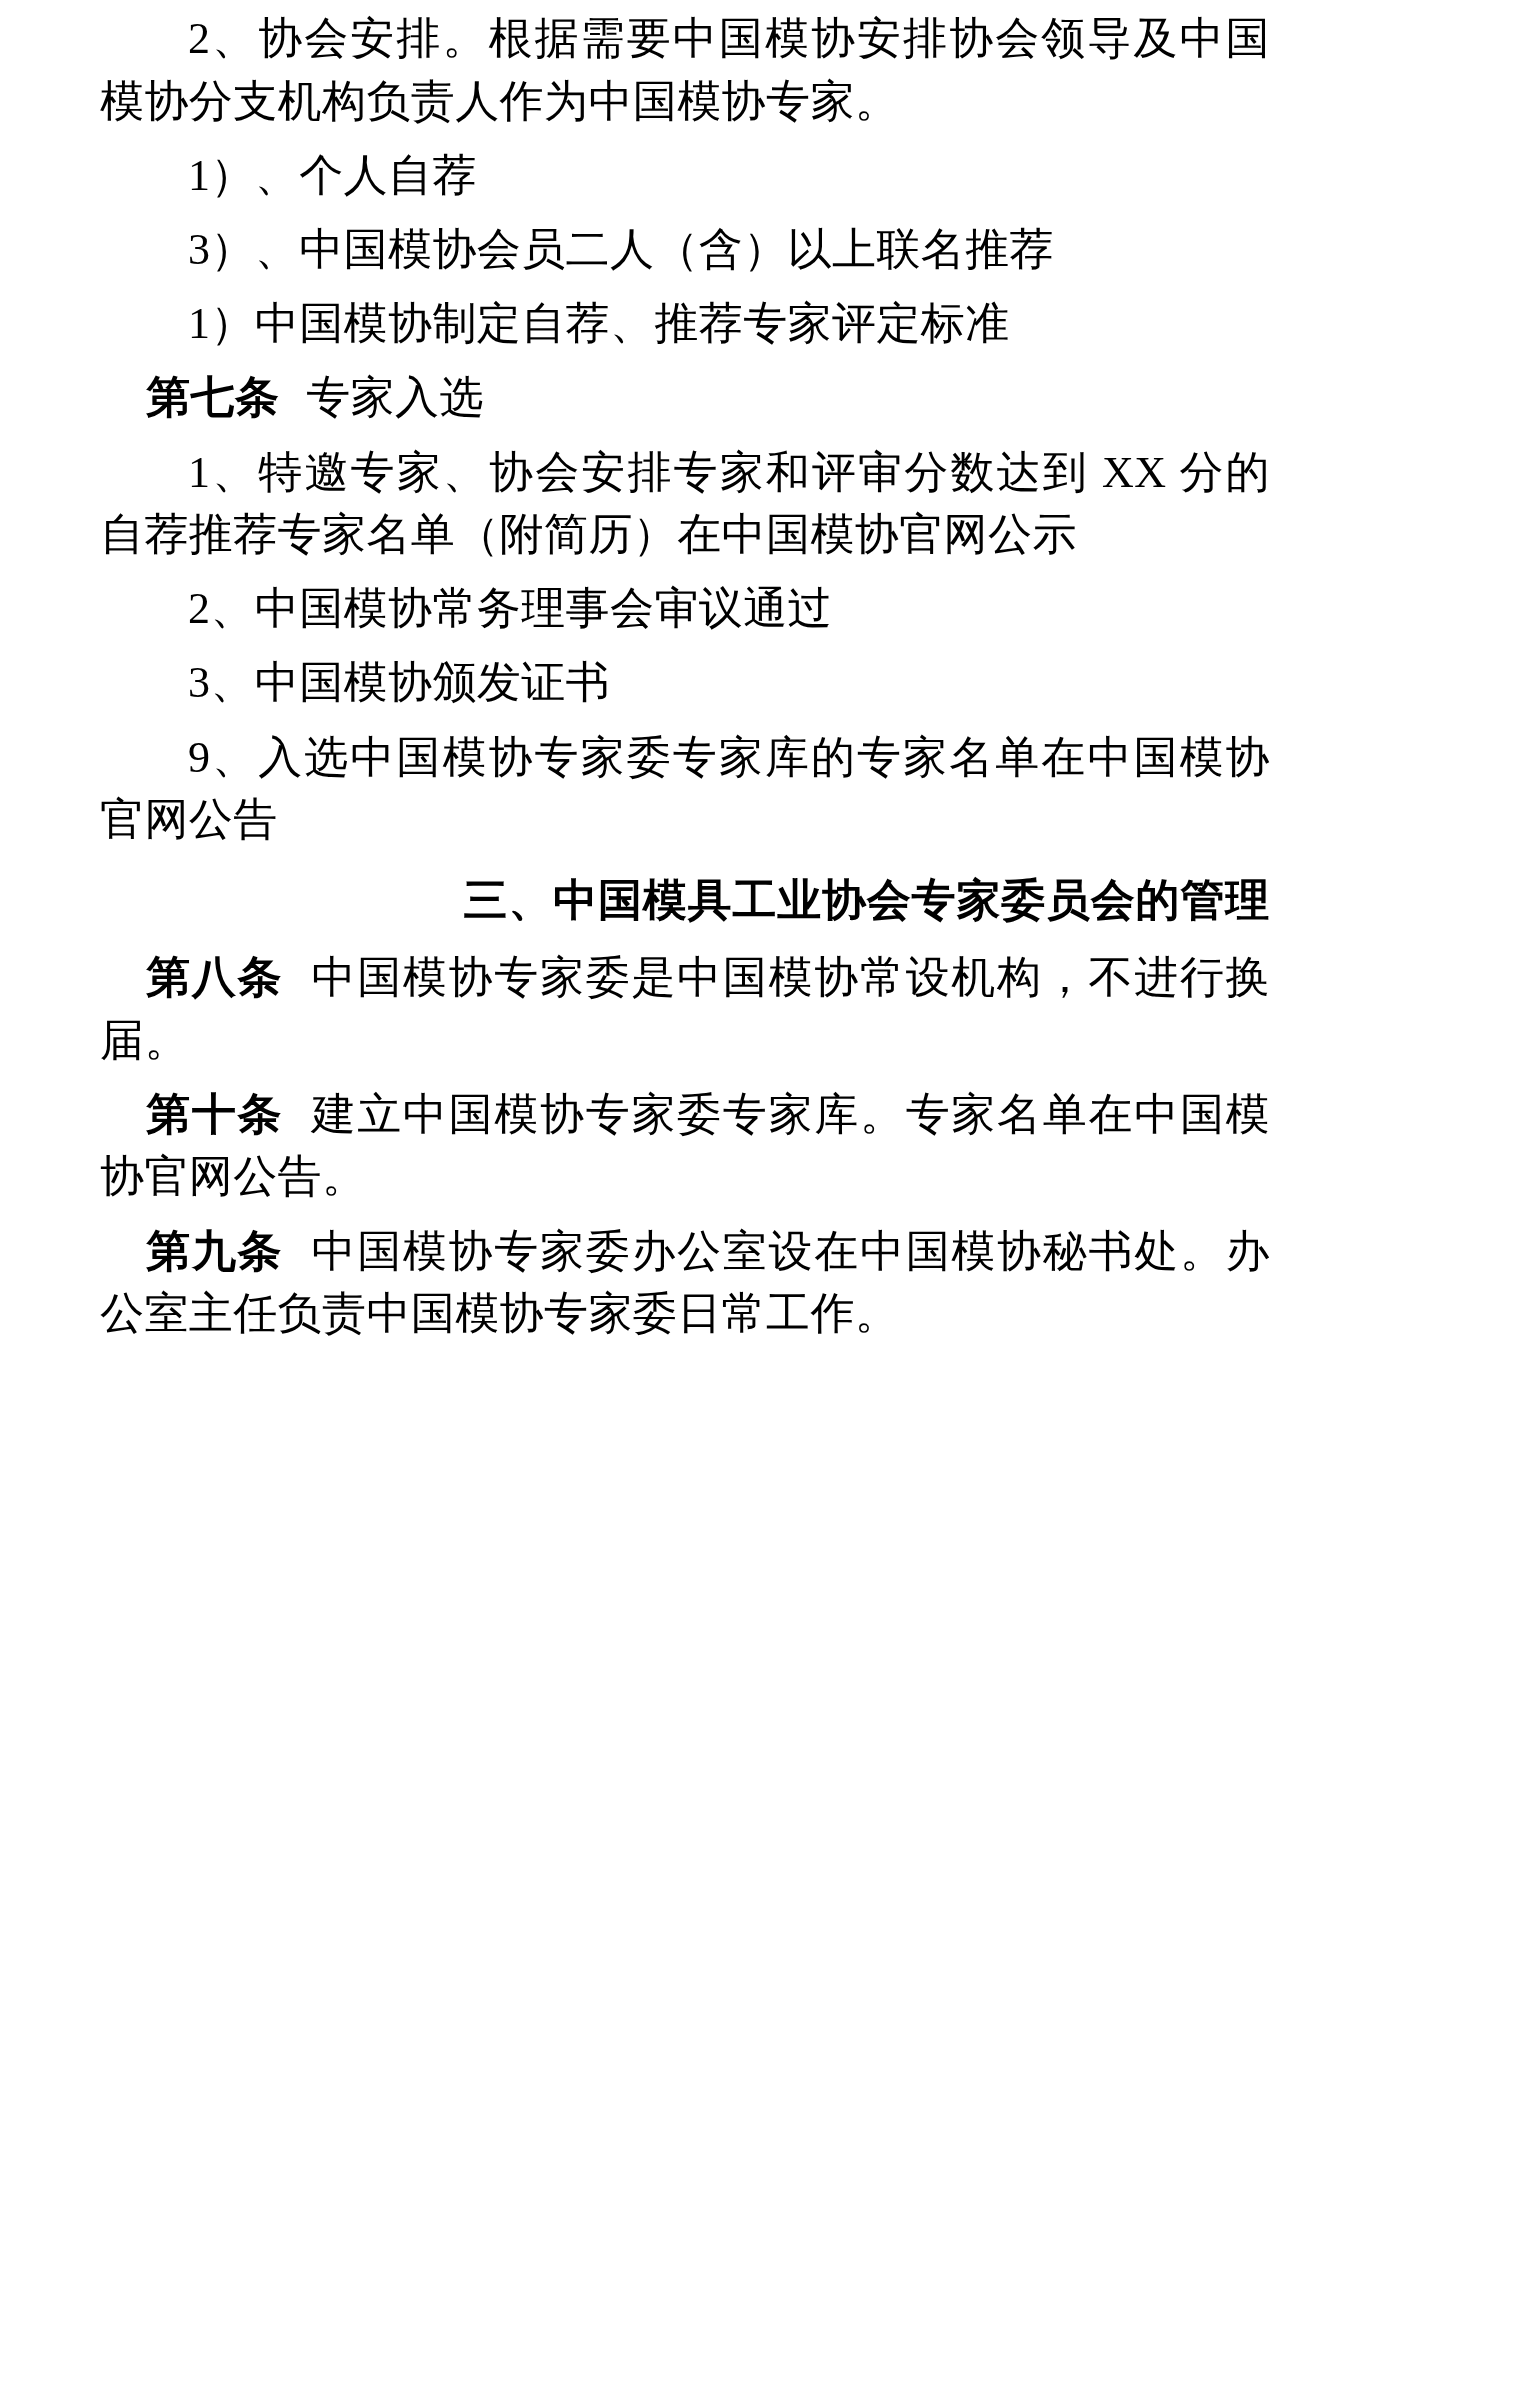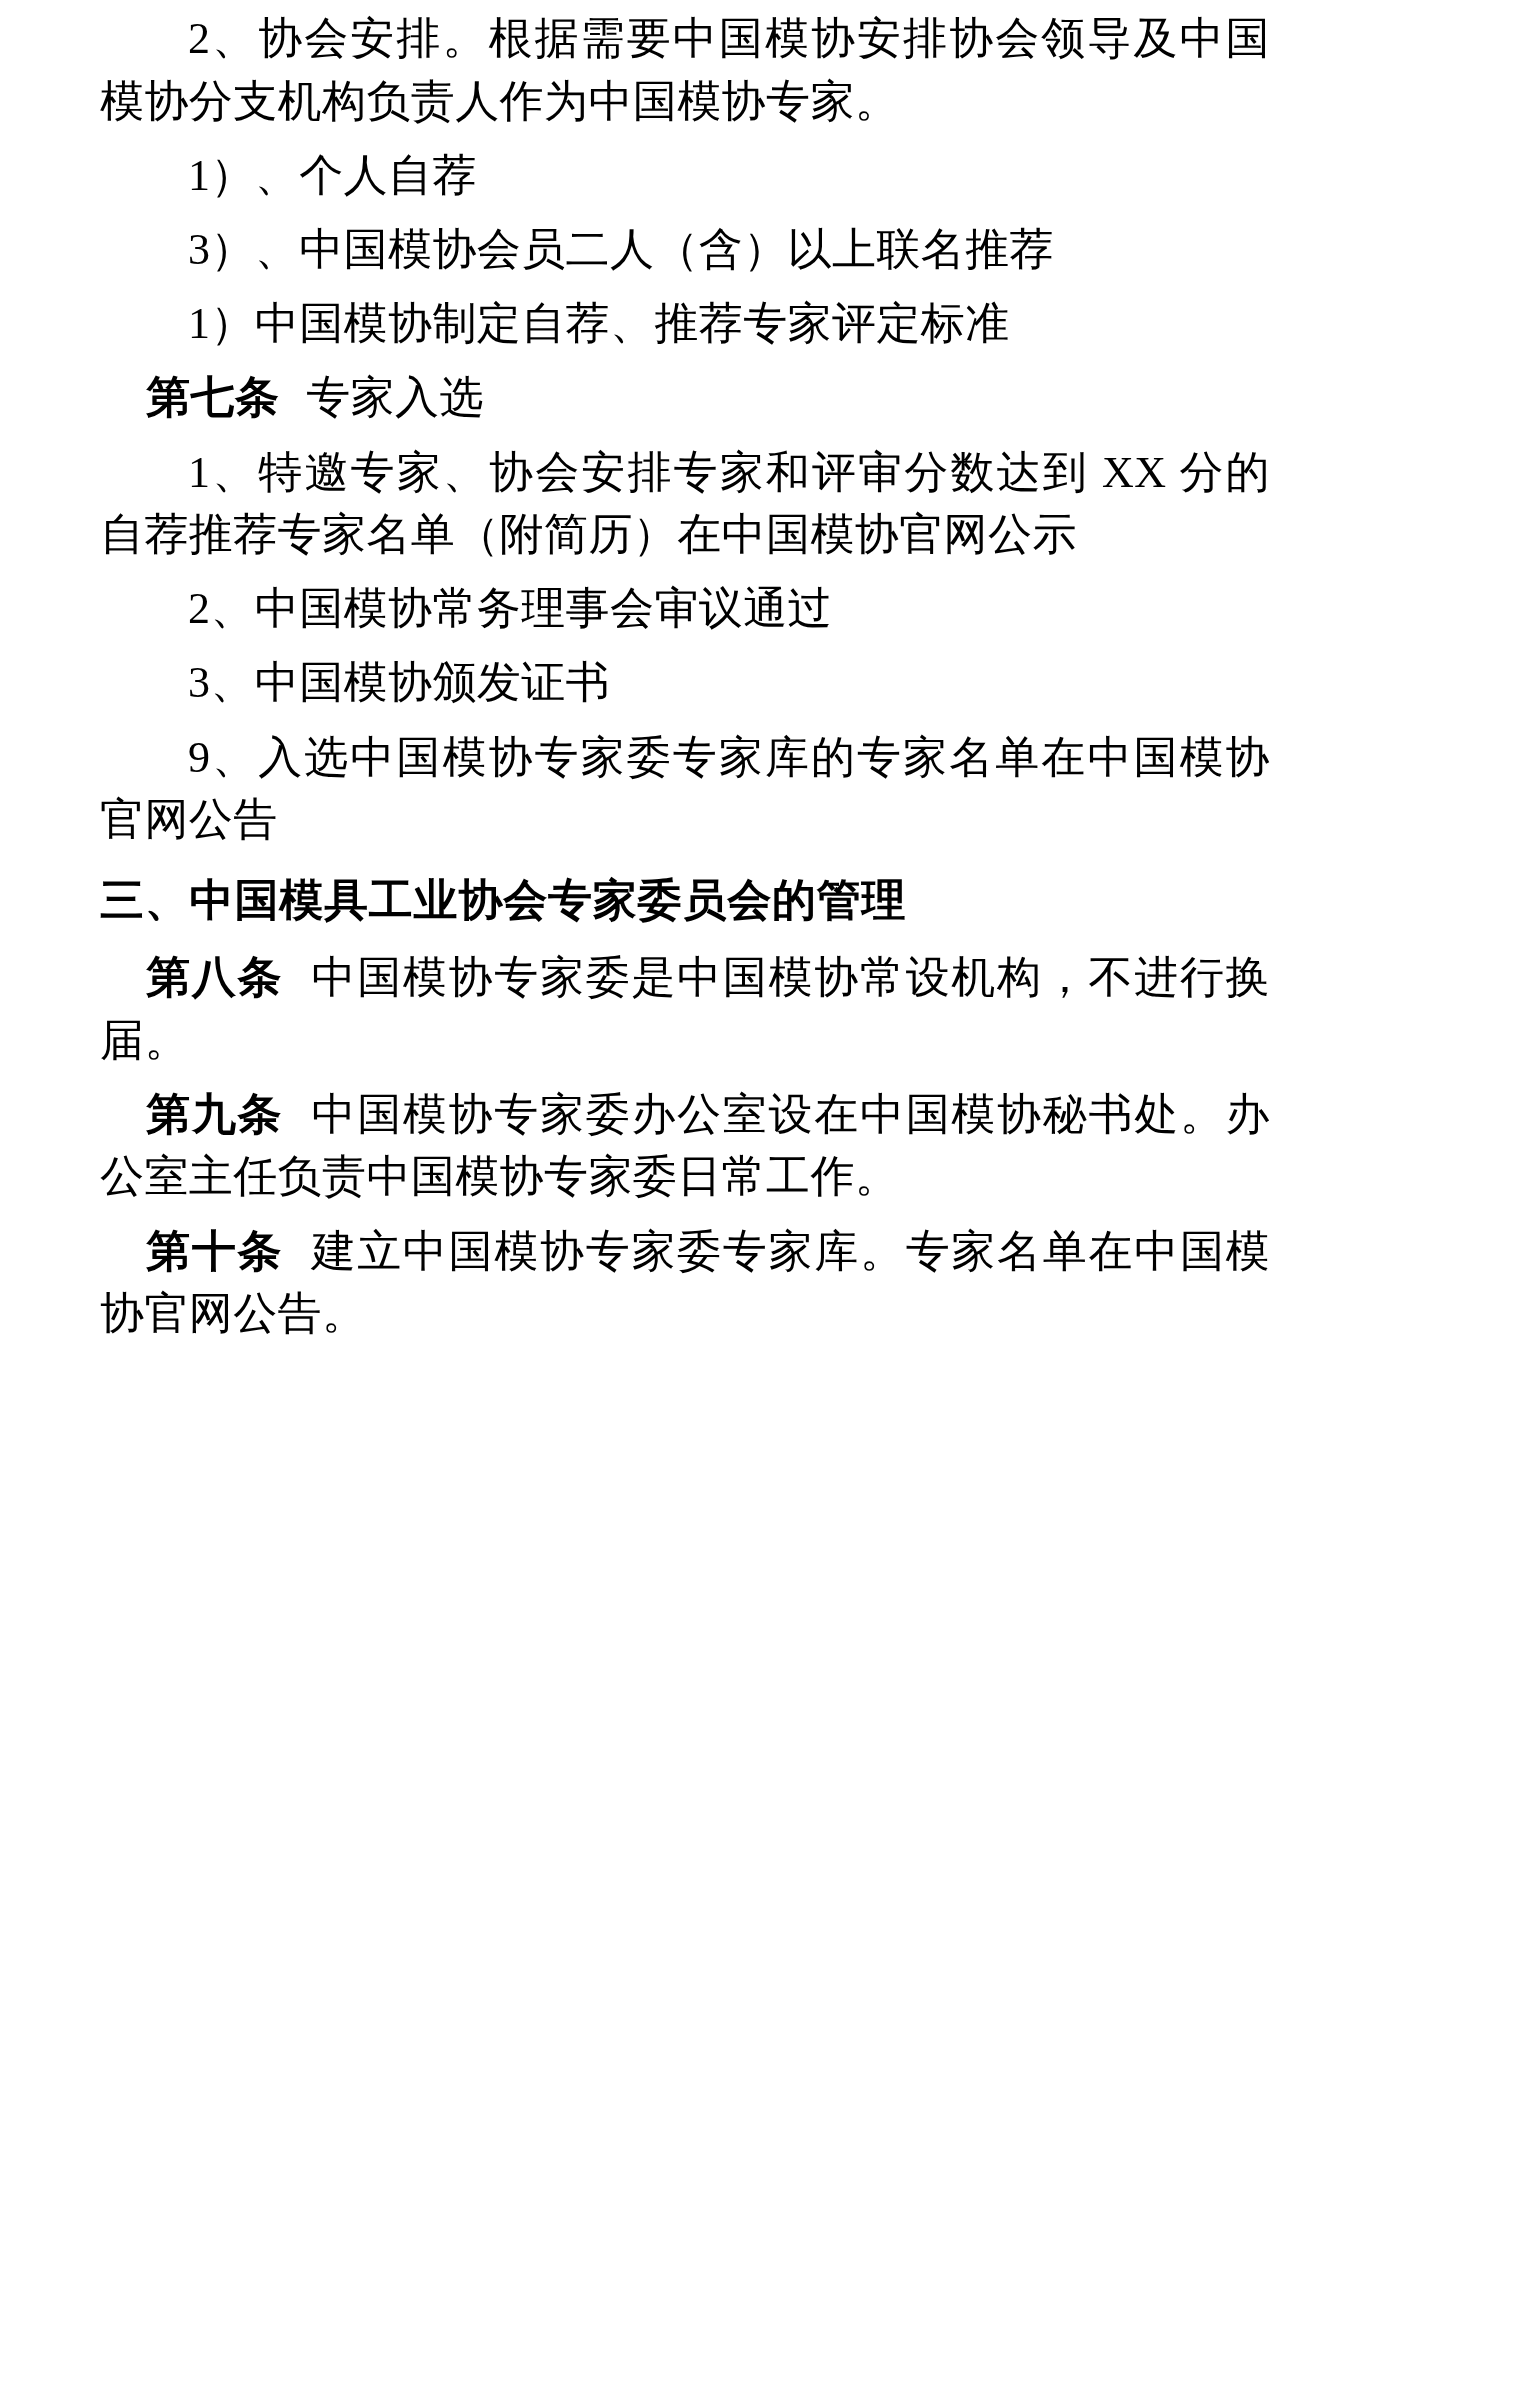--- a/index.html
+++ b/index.html
@@ -34,21 +34,21 @@
     text-indent: 2em;
   }
   .indent-small {
     text-indent: 1.05em;
   }
   .heading-sec {
     font-size: 44px;
     font-weight: bold;
     line-height: 1.42;
     margin: 18.4px 0 15px 0;
-    text-align: left;
+    text-align: right;
     letter-spacing: 0.8px;
   }
   .clause-label {
     font-weight: bold;
   }
 </style>
 </head>
 <body>
 
 <div class="page">
@@ -79,23 +79,23 @@
   <p class="para indent">9、入选中国模协专家委专家库的专家名单在中国模协官网公告</p>
 
   <h2 class="heading-sec">三、中国模具工业协会专家委员会的管理</h2>
 
   <p class="para indent-small">
     <span class="clause-label">第八条</span>
     <span style="margin-left:0.35em;">中国模协专家委是中国模协常设机构，不进行换届。</span>
   </p>
 
   <p class="para indent-small">
-    <span class="clause-label">第九条</span>
-    <span style="margin-left:0.35em;">中国模协专家委办公室设在中国模协秘书处。办公室主任负责中国模协专家委日常工作。</span>
+    <span class="clause-label">第十条</span>
+    <span style="margin-left:0.35em;">建立中国模协专家委专家库。专家名单在中国模协官网公告。</span>
   </p>
 
   <p class="para indent-small">
-    <span class="clause-label">第十条</span>
-    <span style="margin-left:0.35em;">建立中国模协专家委专家库。专家名单在中国模协官网公告。</span>
+    <span class="clause-label">第九条</span>
+    <span style="margin-left:0.35em;">中国模协专家委办公室设在中国模协秘书处。办公室主任负责中国模协专家委日常工作。</span>
   </p>
 
 </div>
 
 
 </body></html>

